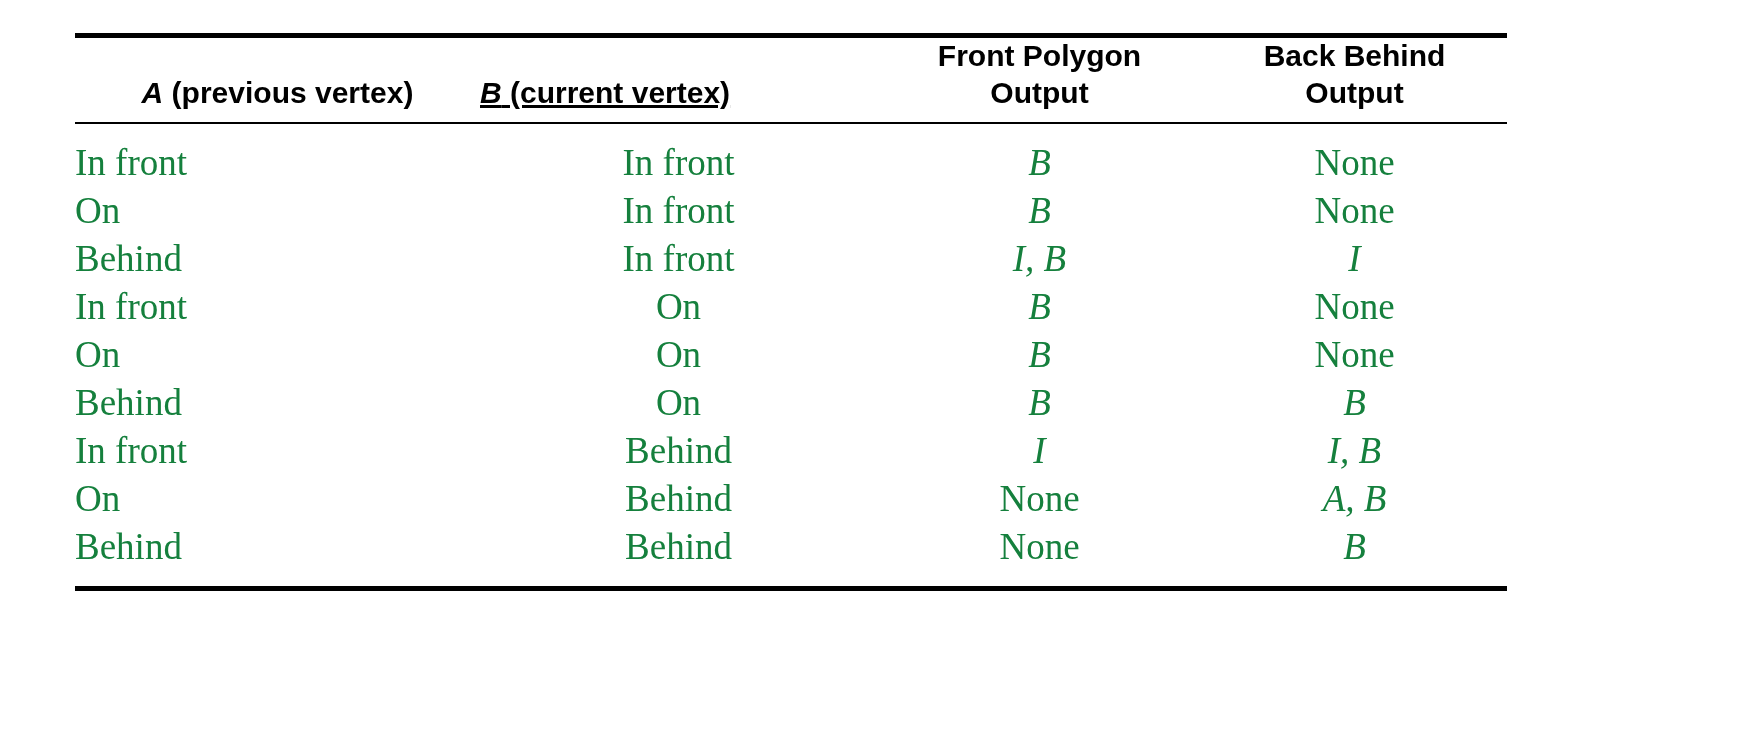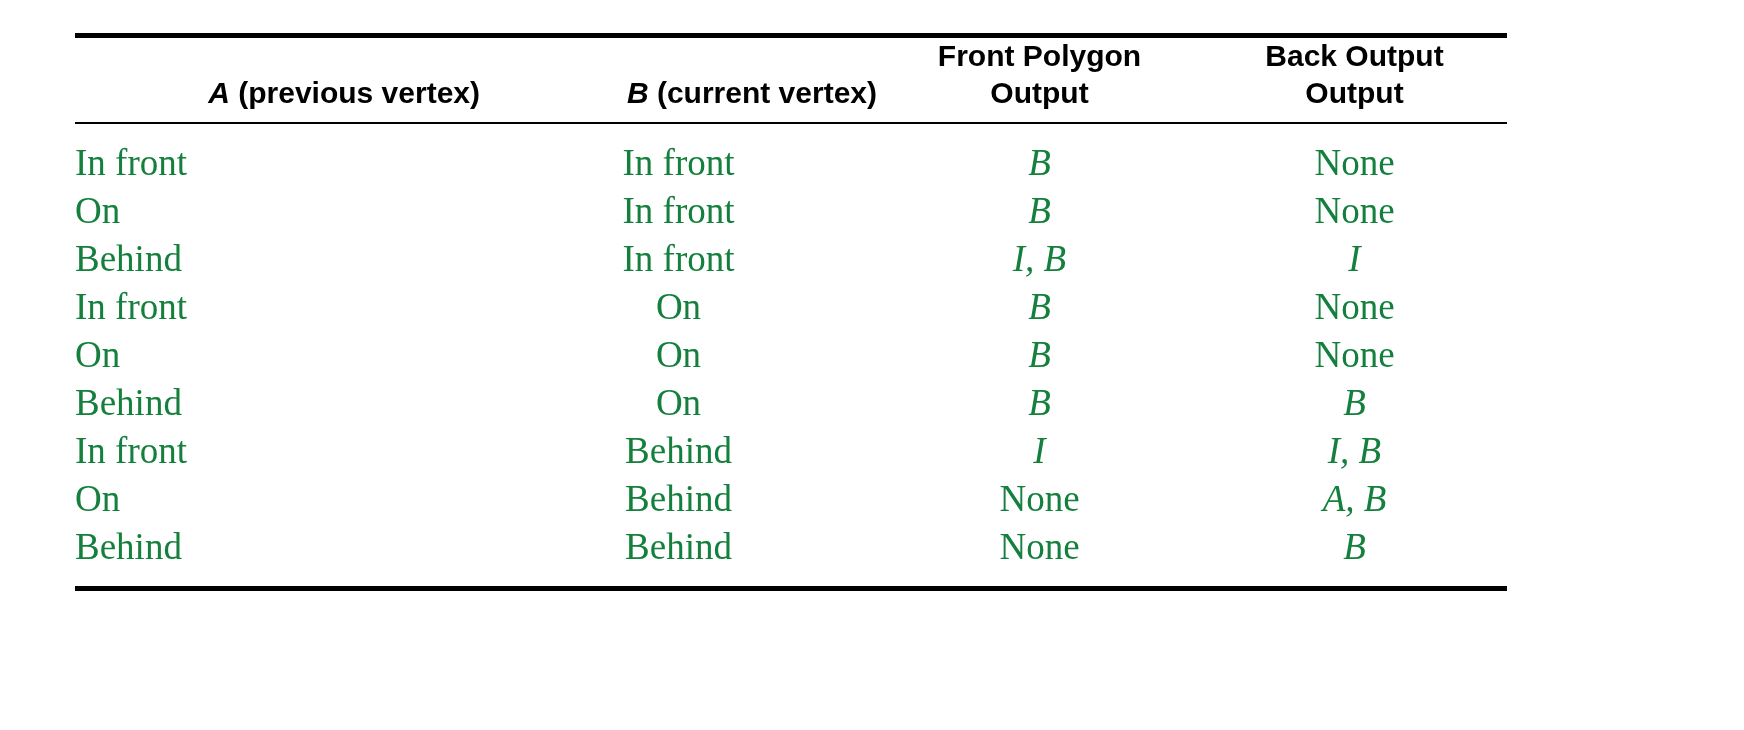--- a/index.html
+++ b/index.html
@@ -52,22 +52,22 @@
     font-size: 30px;
     line-height: 1.22;
     padding: 0;
     vertical-align: bottom;
     color: #000;
   }
   th .hdr-inner {
     display: block;
     padding-bottom: 11px;
   }
-  th.col-a  { text-align: right; }
-  th.col-b  { text-align: right; }
+  th.col-a  { text-align: center; }
+  th.col-b  { text-align: left; text-decoration: underline; }
   th.col-fp { text-align: center; }
   th.col-bp { text-align: center; }
 
   th .var {
     font-style: italic;
     font-weight: bold;
   }
   .hdr-line { display: block; }
 
   
@@ -118,21 +118,21 @@
           </span>
         </th>
         <th class="col-fp">
           <span class="hdr-inner">
             <span class="hdr-line">Front Polygon</span>
             <span class="hdr-line">Output</span>
           </span>
         </th>
         <th class="col-bp">
           <span class="hdr-inner">
-            <span class="hdr-line">Back Output</span>
+            <span class="hdr-line">Back Behind</span>
             <span class="hdr-line">Output</span>
           </span>
         </th>
       </tr>
       <tr>
         <td class="rule-cell" colspan="4">
           <div class="rule-mid"></div>
         </td>
       </tr>
       <tr class="gap-top">

